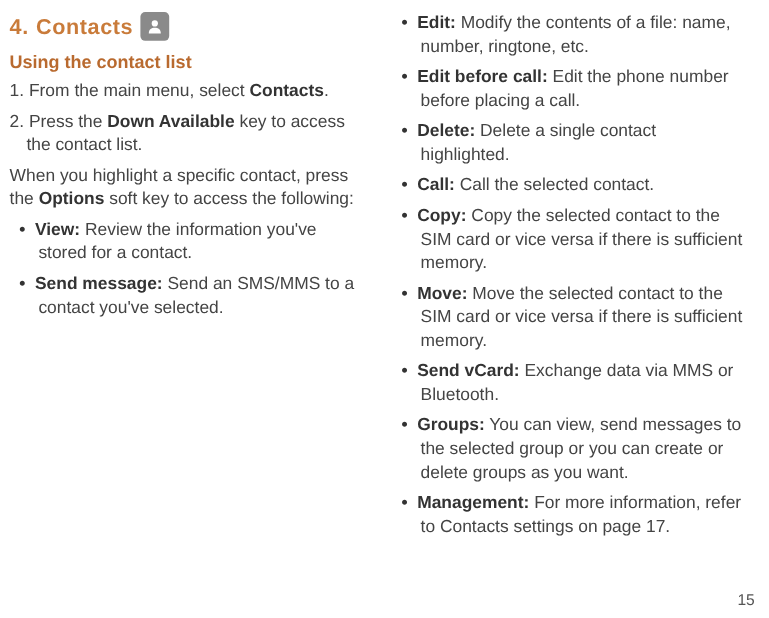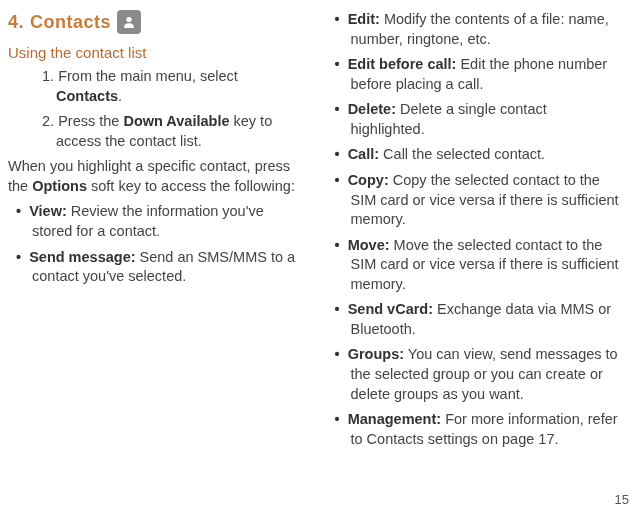--- a/index.html
+++ b/index.html
@@ -47,31 +47,30 @@
       justify-content: center;
       position: relative;
     }
     .icon-box svg {
       width: 16px;
       height: 16px;
     }
     .subheading {
       color: #b96a2f;
       font-size: 15px;
-      font-weight: normal;
+      font-weight: bold;
       margin-bottom: 6px;
     }
     .step {
       font-size: 14.5px;
       color: #444;
       line-height: 1.35;
       margin-bottom: 6px;
       padding-left: 14px;
       text-indent: -14px;
-      margin-left: 34px;
     }
     .step-num {
       color: #444;
     }
     .avail-heading {
       color: #b96a2f;
       font-size: 14px;
       font-weight: bold;
       margin-top: 6px;
       margin-bottom: 6px;

